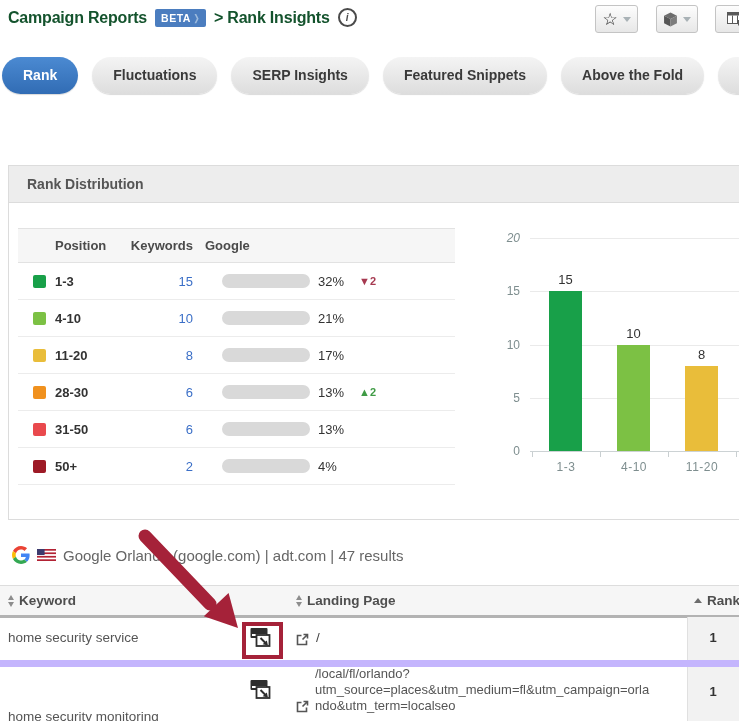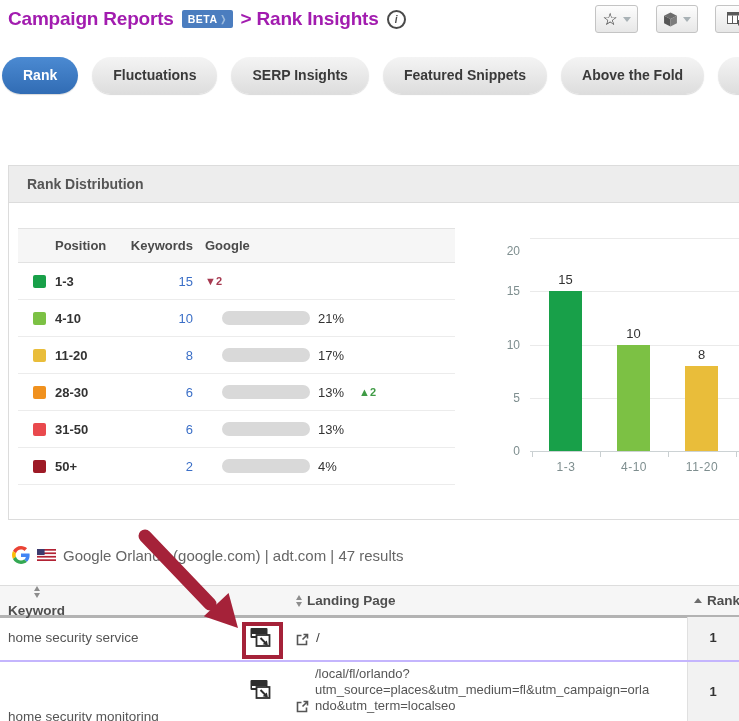--- a/index.html
+++ b/index.html
@@ -1,21 +1,21 @@
 <!DOCTYPE html>
 <html><head>
 <meta charset="utf-8">
 <style>
   html,body{margin:0;padding:0;}
   body{font-family:"Liberation Sans",sans-serif;background:#fff;}
   #screen{position:relative;width:739px;height:721px;overflow:hidden;background:#fff;}
 
   
   .titlebar{position:absolute;left:8px;top:8px;display:flex;align-items:center;gap:8px;}
-  .title,.crumb{font-size:19px;font-weight:700;color:#a21caf;letter-spacing:-0.2px;}
+  .title,.crumb{font-size:16px;font-weight:700;color:#14532d;letter-spacing:-0.2px;}
   .beta{background:#4b7dbf;color:#fff;font-size:10.5px;font-weight:700;padding:3px 5px 3px 6px;border-radius:2px;display:flex;align-items:center;gap:2px;letter-spacing:0.5px;}
   .beta-chev{color:#9dbbdd;font-size:9px;}
   .info{display:inline-flex;align-items:center;justify-content:center;width:15px;height:15px;border:2px solid #4a4a4a;border-radius:50%;color:#4a4a4a;font-size:10px;font-weight:700;font-style:italic;cursor:pointer;}
 
   .tbtn{position:absolute;top:5px;height:28px;border:1px solid #c4c4c4;border-radius:3px;
         background:linear-gradient(#fdfdfd,#e7e7e7);display:flex;align-items:center;justify-content:center;gap:5px;cursor:pointer;box-sizing:border-box;}
   .tbtn .star{font-size:17px;color:#222;line-height:1;}
   .caret{width:0;height:0;border-left:4px solid transparent;border-right:4px solid transparent;border-top:5px solid #a9b2b6;}
 
   
@@ -55,21 +55,21 @@
   
   .srcline{position:absolute;left:12px;top:546px;display:flex;align-items:center;gap:7px;font-size:15px;color:#666;}
   .res-header{position:absolute;left:0;top:585px;width:739px;height:29px;background:#f6f6f6;border-top:1px solid #ddd;border-bottom:3px solid #b3b3b3;font-size:13.5px;font-weight:700;color:#4f4f4f;}
   .colh{position:absolute;top:0;height:29px;display:flex;align-items:center;gap:5px;cursor:pointer;}
   .sort-both{display:inline-flex;flex-direction:column;gap:2px;}
   .tri-up{width:0;height:0;border-left:3.5px solid transparent;border-right:3.5px solid transparent;border-bottom:5px solid #8d8d8d;}
   .tri-down{width:0;height:0;border-left:3.5px solid transparent;border-right:3.5px solid transparent;border-top:5px solid #8d8d8d;}
   .tri-asc{width:0;height:0;border-left:4px solid transparent;border-right:4px solid transparent;border-bottom:5px solid #6d6d6d;}
 
   .rank-strip{position:absolute;left:687px;top:617px;width:52px;height:104px;background:#f2f2f2;border-left:1px solid #e0e0e0;box-sizing:border-box;}
-  .res-row1{position:absolute;left:0;top:617px;width:739px;height:43px;border-bottom:2px solid #c4b5fd;}
+  .res-row1{position:absolute;left:0;top:617px;width:739px;height:43px;border-bottom:7px solid #c4b5fd;}
   .res-row2{position:absolute;left:0;top:660px;width:739px;height:61px;}
   .kwtext{position:absolute;left:8px;font-size:13.5px;color:#555;}
   .lp-slash{position:absolute;left:316px;font-size:13.5px;color:#444;cursor:pointer;}
   .lp-url{position:absolute;left:315px;top:6px;width:340px;font-size:13px;line-height:16px;color:#555;overflow-wrap:break-word;cursor:pointer;}
   .rankval{position:absolute;text-align:center;left:687px;width:52px;font-size:13px;font-weight:700;color:#333;}
   .icon-abs{position:absolute;cursor:pointer;}
 
   .annot-box{position:absolute;left:242px;top:622px;width:33px;height:29px;border:4px solid #a52239;}
   .annot-arrow{position:absolute;left:120px;top:520px;pointer-events:none;}
 </style>
@@ -128,20 +128,24 @@
       <span></span>
       <span>Position</span>
       <span class="hk" style="grid-column:3/4;text-align:right;">Keywords</span>
       <span style="padding-left:12px;">Google</span>
     </div>
     <div id="rank-rows">
         <div class="rrow">
           <span class="swatch" style="background:#18a049"></span>
           <span class="posl">1-3</span>
           <span class="kwn">15</span>
+          <span class="barzone">
+            <span class="track"><span class="fill" style="width:32%"></span></span>
+            <span class="pctl">32%</span>
+          </span>
           <span class="chg down">▼2</span>
         </div>
         <div class="rrow">
           <span class="swatch" style="background:#7cc144"></span>
           <span class="posl">4-10</span>
           <span class="kwn">10</span>
           <span class="barzone">
             <span class="track"><span class="fill" style="width:21%"></span></span>
             <span class="pctl">21%</span>
           </span>
@@ -193,21 +197,21 @@
   <div id="chart">
       <div class="gridline axis" style="left: 530px; top: 451px; width: 209px;"></div>
       <div class="ytick" style="left: 490px; top: 444px;">0</div>
       <div class="gridline" style="left: 530px; top: 397.75px; width: 209px;"></div>
       <div class="ytick" style="left: 490px; top: 390.75px;">5</div>
       <div class="gridline" style="left: 530px; top: 344.5px; width: 209px;"></div>
       <div class="ytick" style="left: 490px; top: 337.5px;">10</div>
       <div class="gridline" style="left: 530px; top: 291.25px; width: 209px;"></div>
       <div class="ytick" style="left: 490px; top: 284.25px;">15</div>
       <div class="gridline" style="left: 530px; top: 238px; width: 209px;"></div>
-      <div class="ytick" style="left: 490px; top: 244px;">20</div>
+      <div class="ytick" style="left: 490px; top: 231px; font-style: italic;">20</div>
       <div class="bar" style="left: 549px; top: 291.25px; width: 33px; height: 159.75px; background: rgb(24, 160, 73);"></div>
       <div class="bval" style="left: 539px; top: 272.25px;">15</div>
       <div class="bcat" style="left: 532px; top: 460px;">1-3</div>
       <div class="bar" style="left: 617px; top: 344.5px; width: 33px; height: 106.5px; background: rgb(124, 193, 68);"></div>
       <div class="bval" style="left: 607px; top: 325.5px;">10</div>
       <div class="bcat" style="left: 600px; top: 460px;">4-10</div>
       <div class="bar" style="left: 685px; top: 365.8px; width: 33px; height: 85.2px; background: rgb(233, 189, 58);"></div>
       <div class="bval" style="left: 675px; top: 346.8px;">8</div>
       <div class="bcat" style="left: 668px; top: 460px;">11-20</div>
       <div class="xtick" style="left: 532px; top: 452px;"></div>
@@ -230,21 +234,21 @@
           <rect y="3.4" width="19" height="1.7"></rect>
         <rect y="6.9" width="19" height="1.7"></rect>
           <rect y="10.3" width="19" height="1.7"></rect>
       </g>
       <rect width="7.6" height="6" fill="#3c3b6e"></rect>
     </svg>
     <span>Google Orlando (google.com) | adt.com | 47 results</span>
   </div>
 
   <div class="res-header">
-    <div class="colh" style="left:8px;flex-direction:column;">
+    <div class="colh" style="left:8px;">
       <span class="sort-both">
           <span class="tri-up"></span>
           <span class="tri-down"></span>
         </span>
       <span>Keyword</span>
     </div>
     <div class="colh" style="left:296px;">
       <span class="sort-both">
           <span class="tri-up"></span>
           <span class="tri-down"></span>

